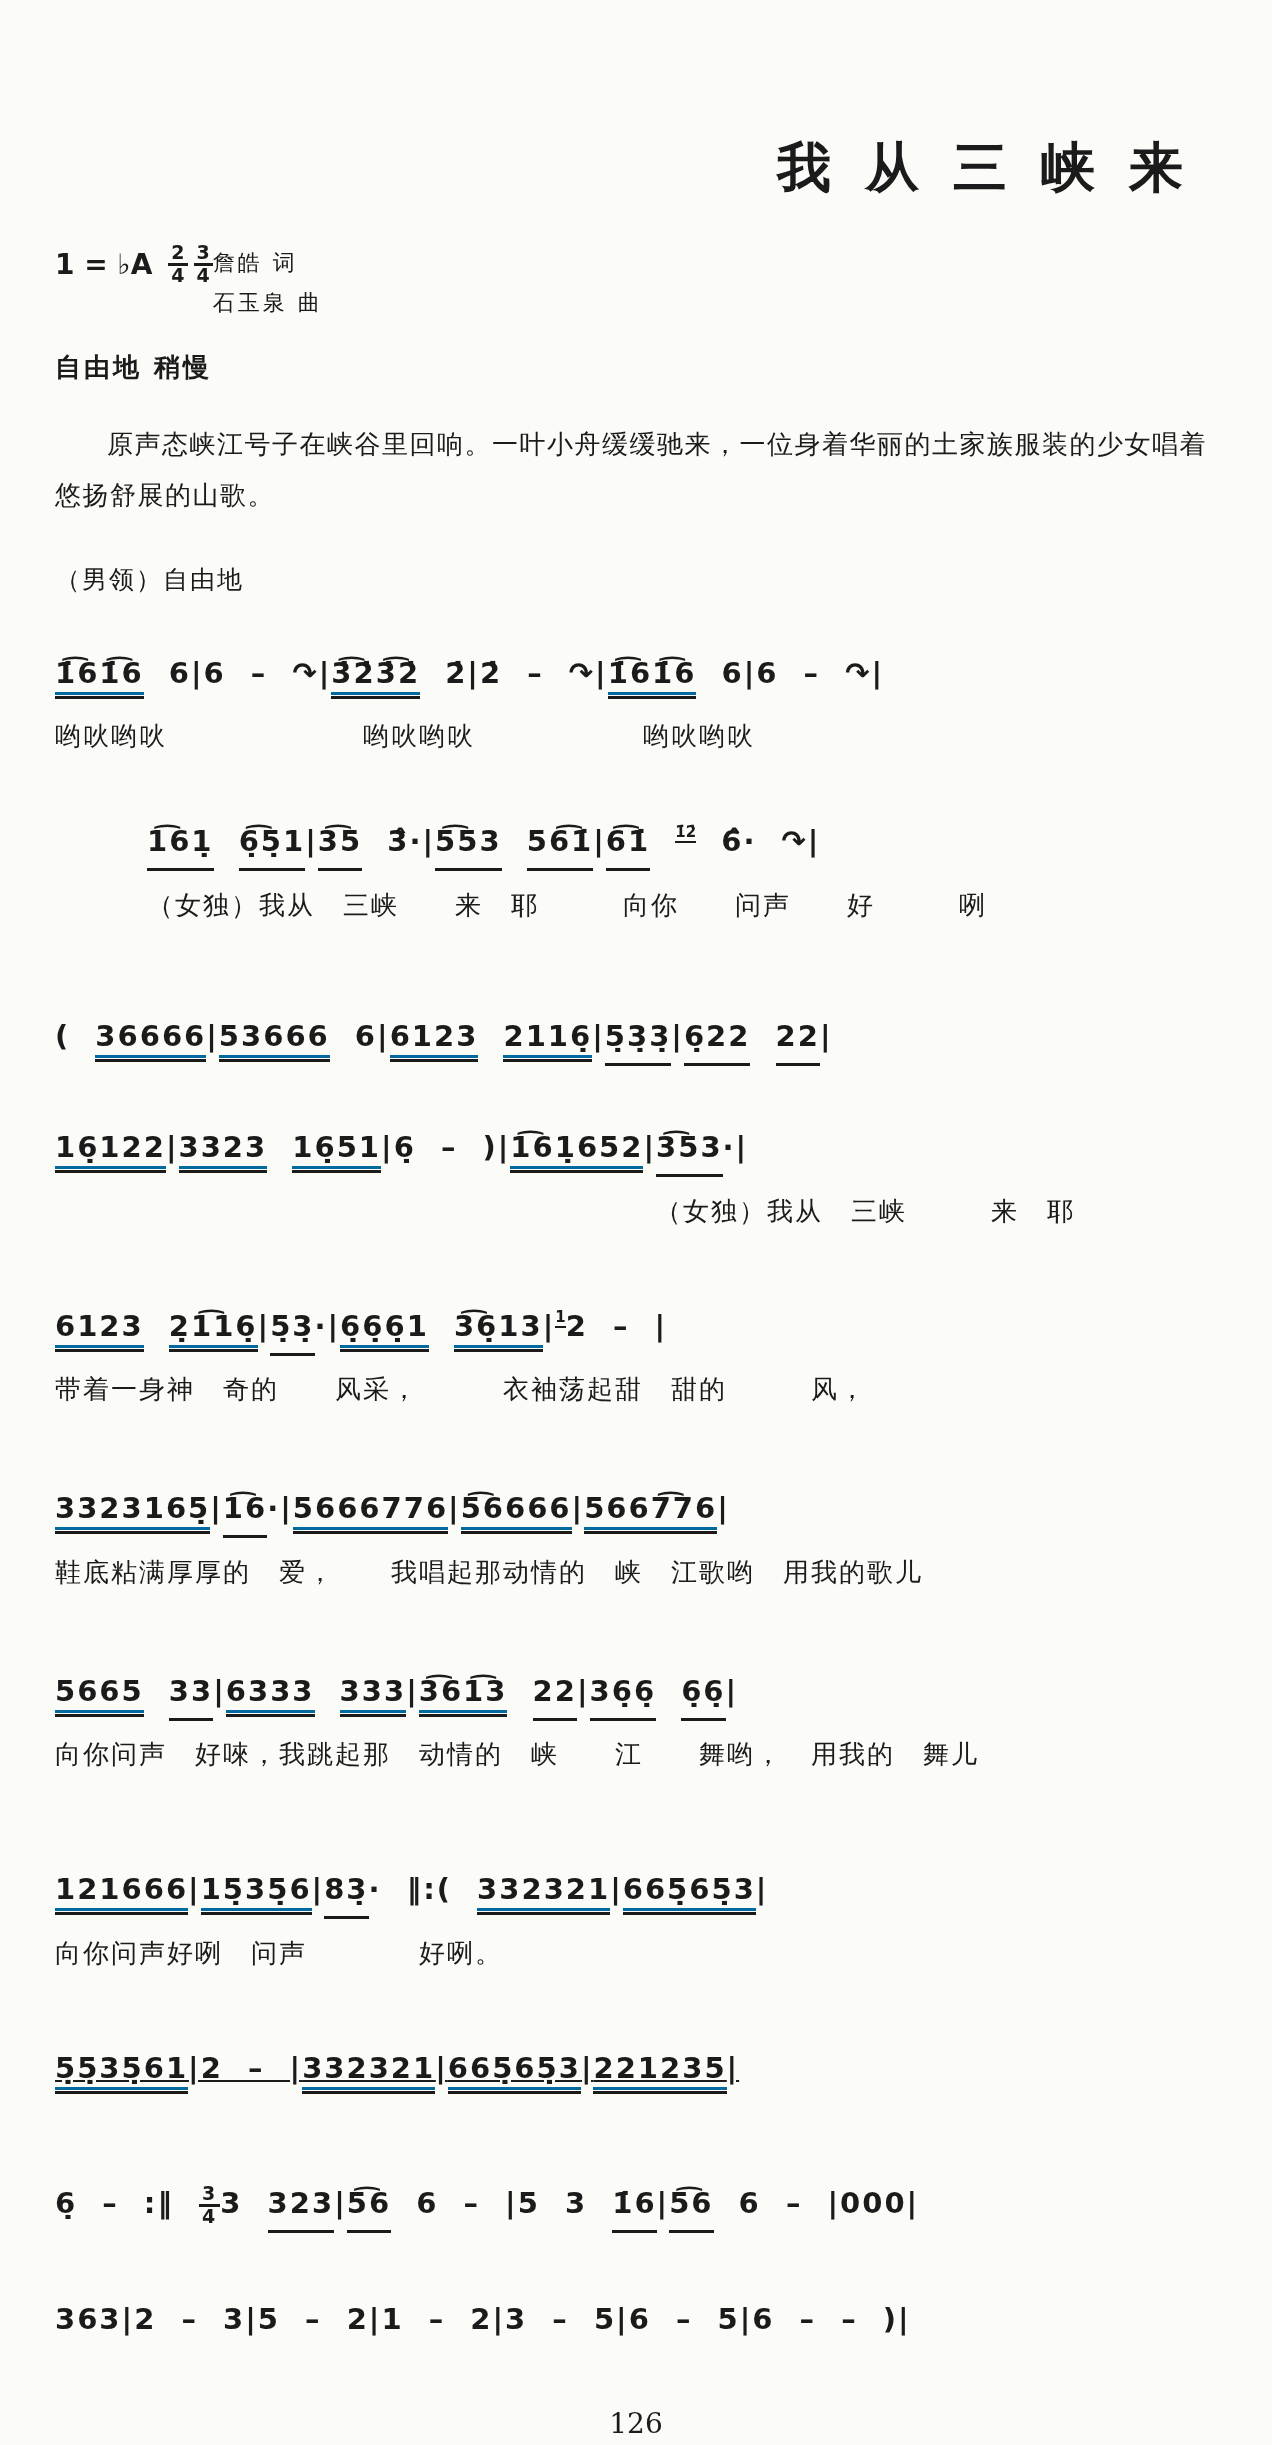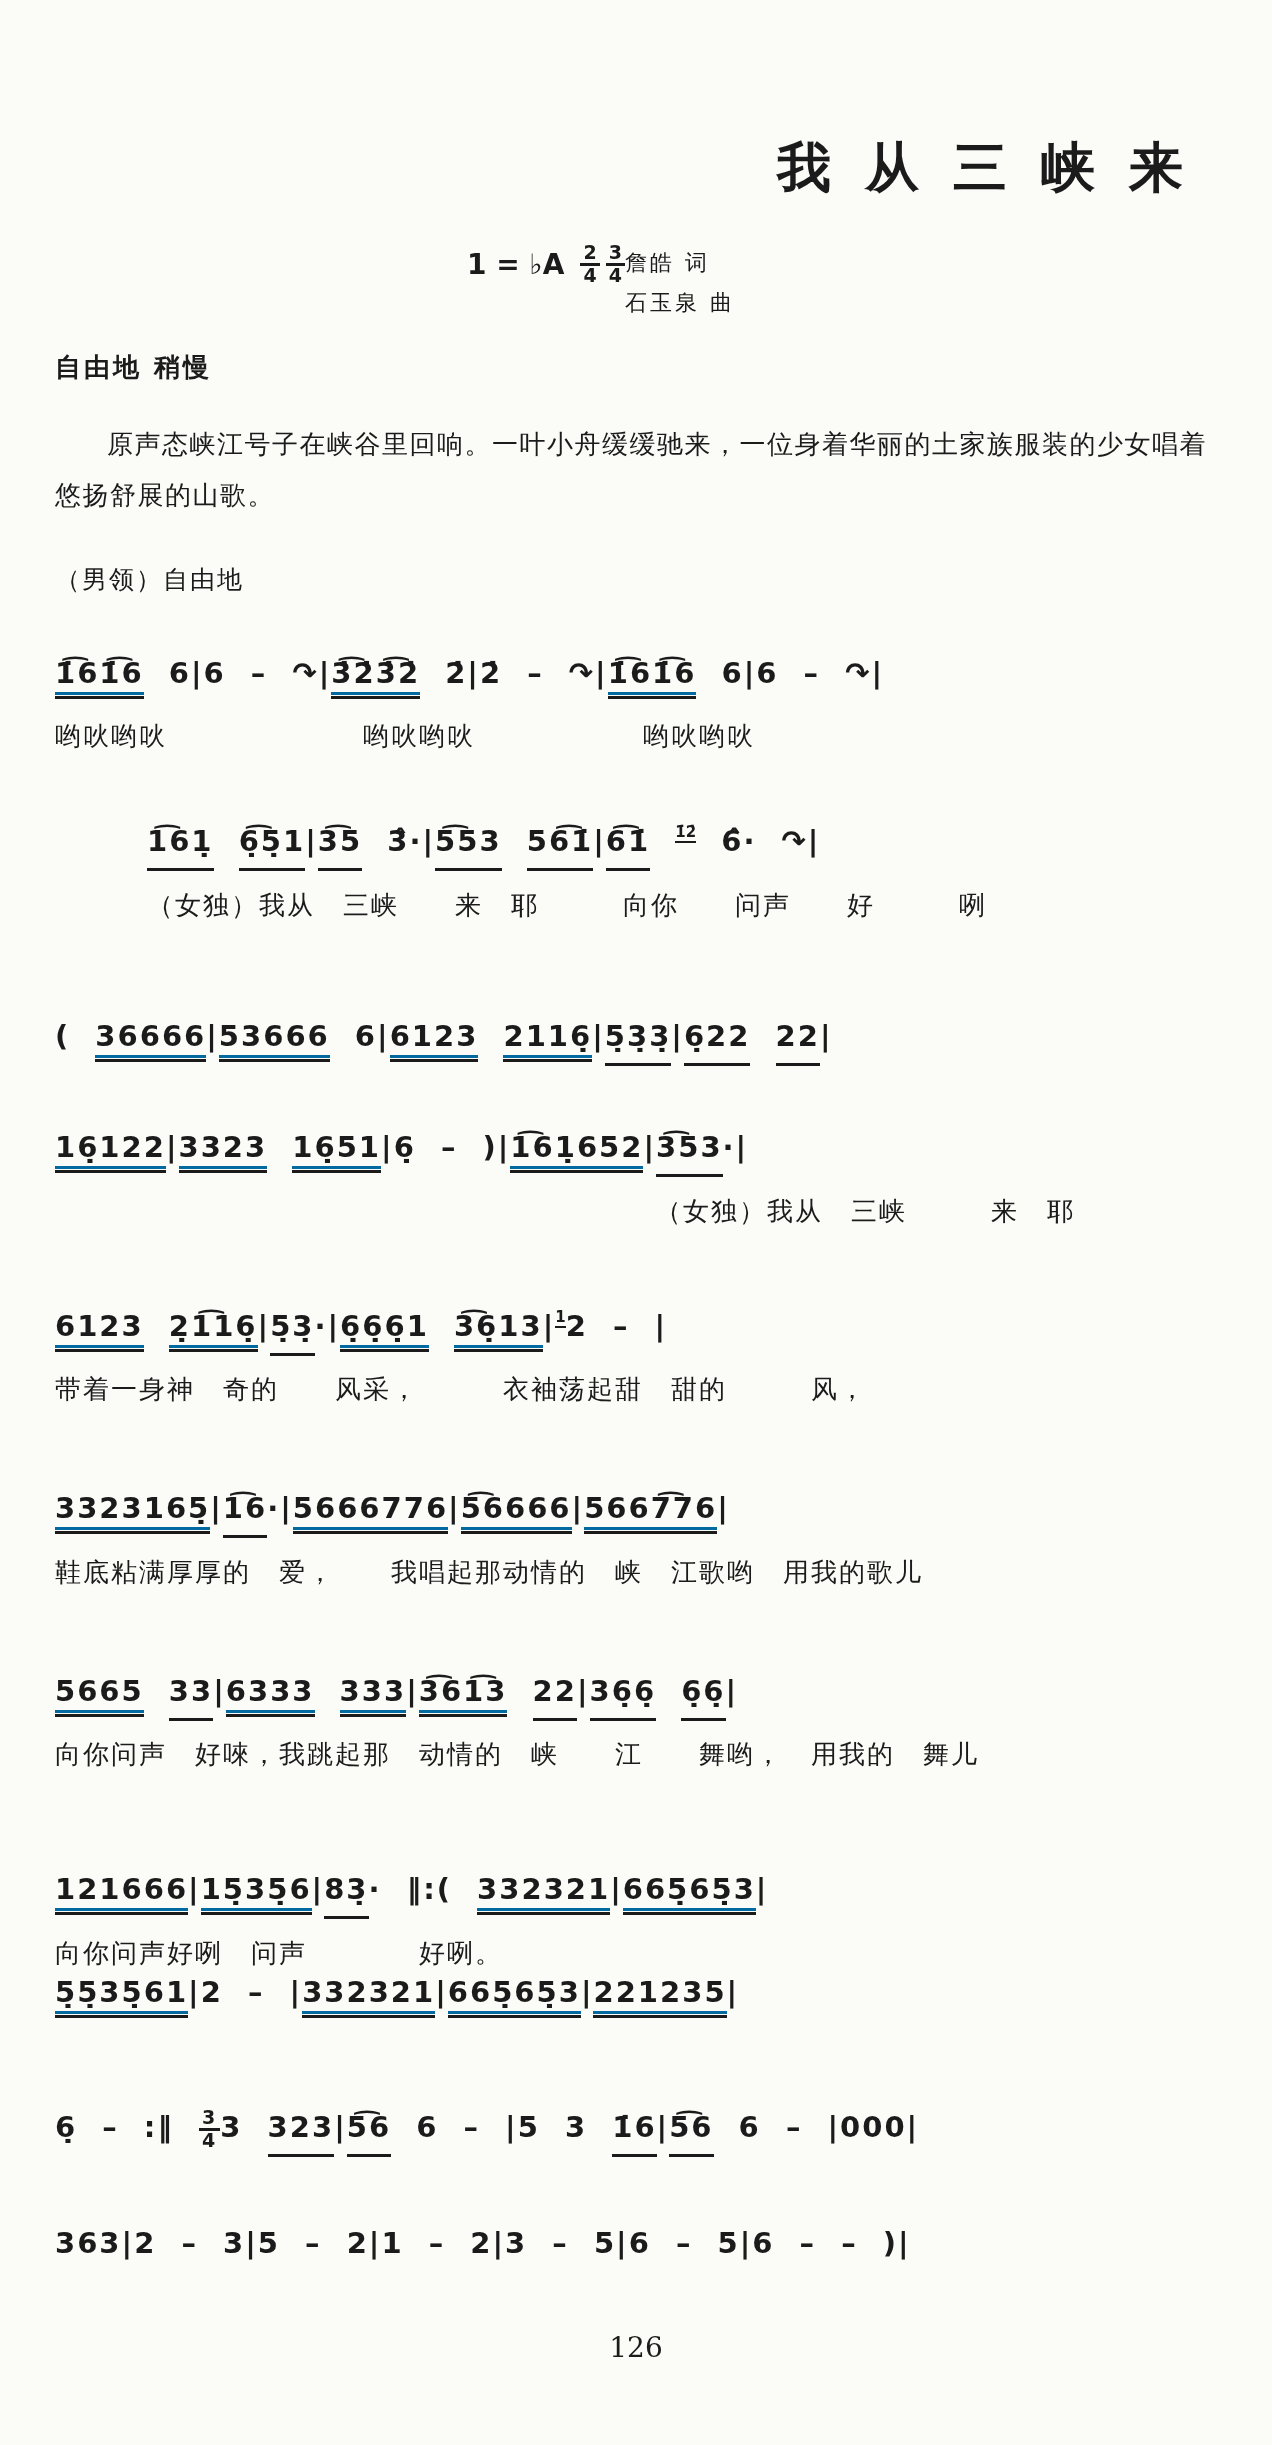--- a/index.html
+++ b/index.html
@@ -8,21 +8,21 @@
     background:#fbfbf8;color:#1b1b1b;
     font-family:"DejaVu Serif", serif;
     overflow:hidden;
   }
   .page{box-sizing:border-box;width:1272px;height:2445px;padding:0 55px;}
   .title{
     margin:132px 0 0 0;text-align:right;
     font-size:54px;font-weight:bold;letter-spacing:34px;text-indent:34px;
     font-family:"DejaVu Serif", serif;
   }
-  .meta{display:flex;justify-content:center;align-items:flex-start;margin-top:38px;}
+  .meta{display:flex;justify-content:flex-start;align-items:flex-start;margin-top:38px;}
   .keysig{font-family:"DejaVu Sans", sans-serif;font-weight:bold;font-size:28px;display:flex;align-items:center;}
   .tsigs{display:inline-flex;margin-left:16px;gap:6px;}
   .tsig{display:inline-flex;flex-direction:column;font-size:19px;line-height:1.05;text-align:center;vertical-align:middle;font-weight:bold;font-family:"DejaVu Sans", sans-serif;}
   .tsig b{display:block;padding:0 3px;}
   .tsig b:first-child{border-bottom:3px solid #1b1b1b;}
   .credits{font-size:22px;line-height:1.8;margin-right:70px;letter-spacing:3px;}
   .tempo{margin-top:28px;font-size:26px;font-weight:bold;letter-spacing:3px;}
   .intro{margin:34px 0 0 0;font-size:26px;line-height:1.95;text-indent:2em;letter-spacing:1.5px;}
   .seclabel{margin-top:42px;font-size:25px;letter-spacing:2px;}
   #systems{margin-top:0;}
@@ -37,21 +37,21 @@
   .b2::after{content:"";position:absolute;left:0;right:0;bottom:-7px;height:3px;background:#1b1b1b;}
   .grace{font-size:15px;vertical-align:14px;border-bottom:2px solid #1b1b1b;letter-spacing:0;}
   .sys-0{margin-top:56px;}
   .sys-1{margin-top:66px;margin-left:92px;}
   .sys-2{margin-top:92px;}
   .sys-3{margin-top:58px;}
   .sys-4{margin-top:76px;}
   .sys-5{margin-top:80px;}
   .sys-6{margin-top:80px;}
   .sys-7{margin-top:96px;}
-  .sys-8{}
+  .sys-8{margin-top:76px;text-decoration:underline;}
   .sys-9{margin-top:82px;}
   .sys-10{margin-top:61px;}
   .sys-3 .lyr{margin-left:600px;}
   .pageno{margin-top:56px;text-align:center;font-size:28px;font-family:"DejaVu Serif", serif;}
 </style>
 </head>
 <body>
 
 <div class="page">
 

